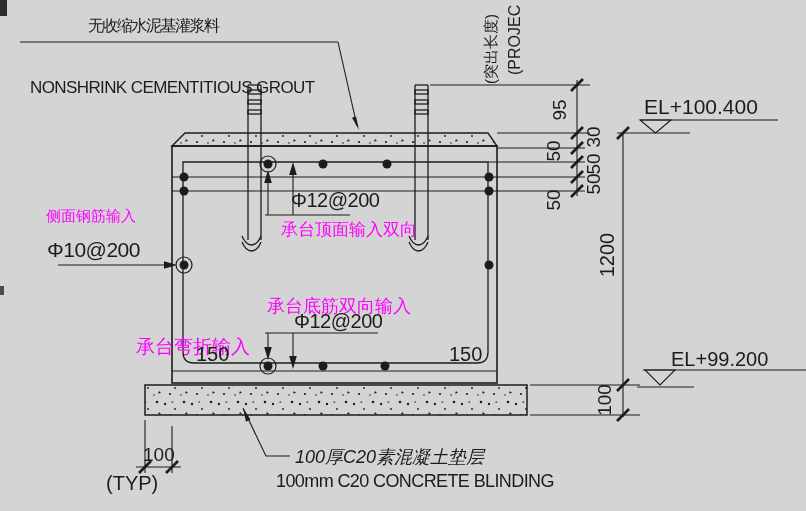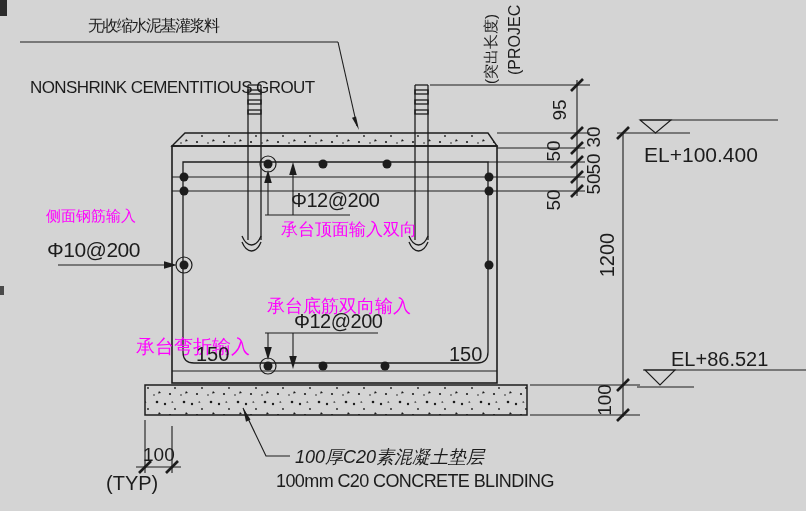--- a/index.html
+++ b/index.html
@@ -184,22 +184,22 @@
       <polygon points="243,408 250.5,419.5 246,421.8" fill="#1c1c1c"></polygon>
     </g>
   </svg>
 
   <span class="t" style="left:88px;top:16px;font-size:16px;letter-spacing:-1.5px;">无收缩水泥基灌浆料</span>
   <span class="t cond" style="left:30px;top:45px;font-size:17px;margin-top:33px;">NONSHRINK CEMENTITIOUS GROUT</span>
 
   <span class="vtxt" style="left:445px;top:25px;width:96px;font-size:15px;">(突出长度)</span>
   <span class="vtxt" style="left:469px;top:16px;width:96px;font-size:16px;">(PROJEC</span>
 
-  <span class="t" style="left:644px;top:95px;font-size:21px;margin-top:48px;">EL+100.400</span>
-  <span class="t" style="left:671px;top:348px;font-size:20px;">EL+86.521</span>
+  <span class="t" style="left:644px;top:95px;font-size:21px;">EL+100.400</span>
+  <span class="t" style="left:671px;top:348px;font-size:20px;">EL+99.200</span>
 
   <span class="grip" style="left:46px;top:207px;font-size:15px;">侧面钢筋输入</span>
   <span class="grip" style="left:281px;top:199px;font-size:17px;margin-top:19px;">承台顶面输入双向</span>
   <span class="grip" style="left:267px;top:294px;font-size:18px;">承台底筋双向输入</span>
   <span class="grip" style="left:100px;top:334px;font-size:19px;margin-left:36px;">承台弯折输入</span>
 
   <span class="t" style="left:47px;top:238px;font-size:21px;letter-spacing:-0.5px;">Φ10@200</span>
   <span class="t" style="left:291px;top:189px;font-size:20px;letter-spacing:-0.5px;">Φ12@200</span>
   <span class="t" style="left:294px;top:310px;font-size:20px;letter-spacing:-0.5px;">Φ12@200</span>
 

